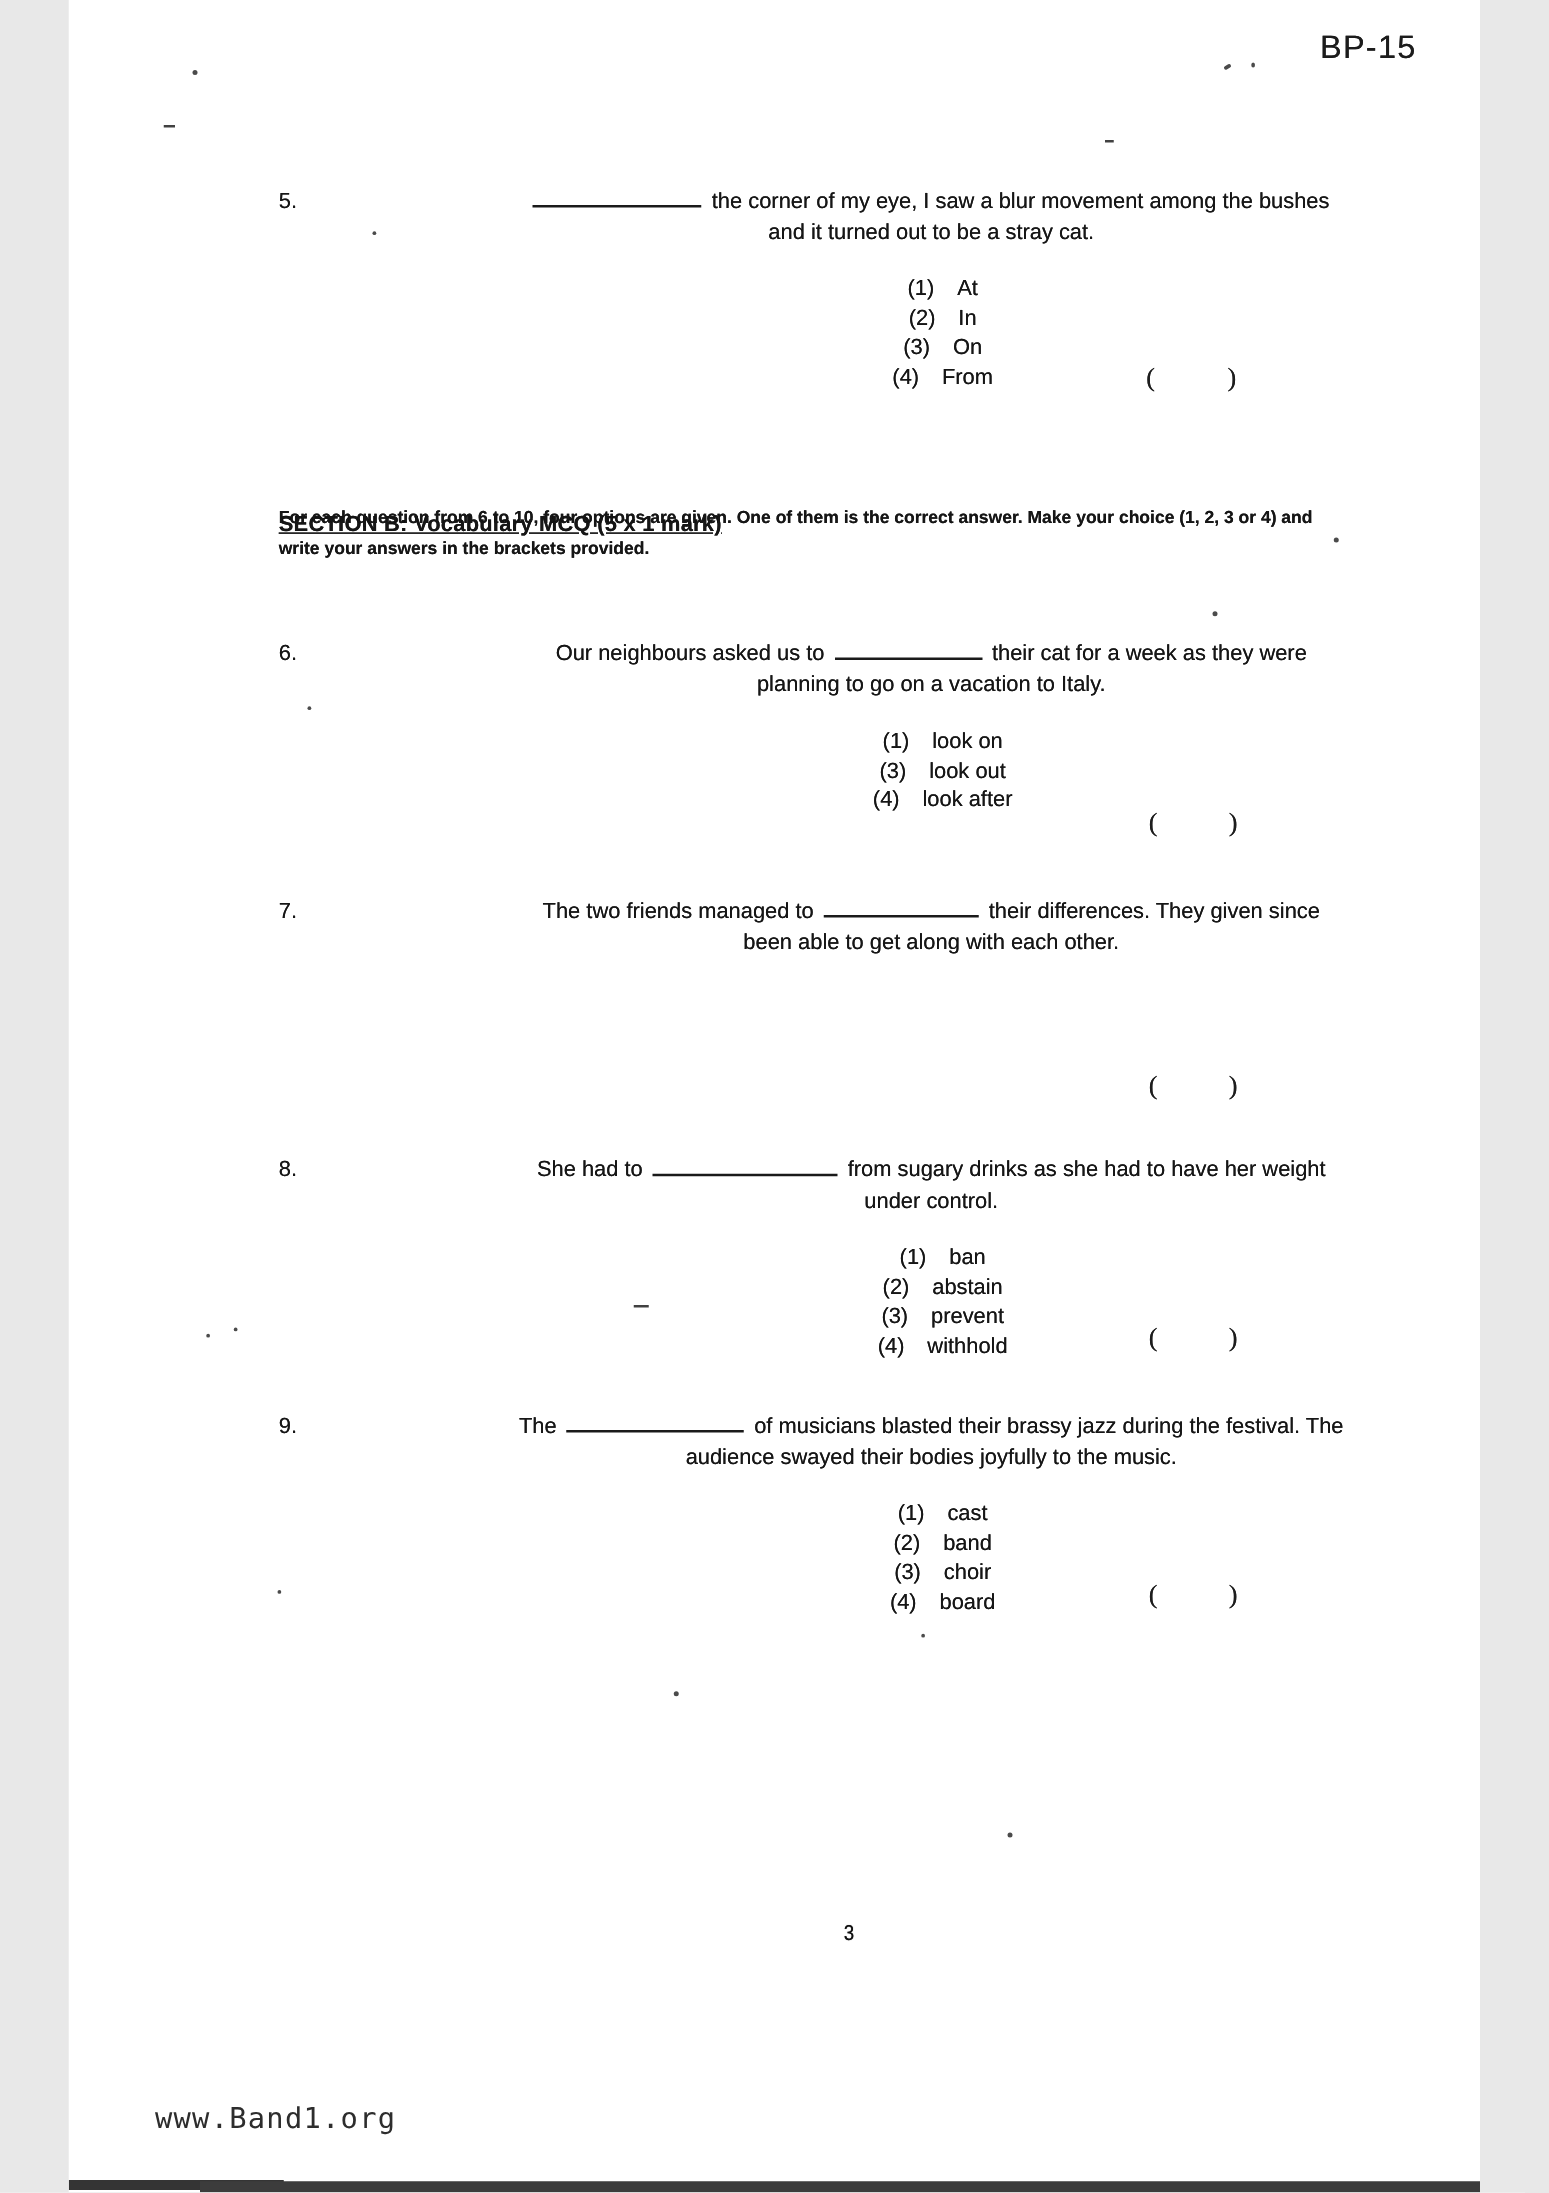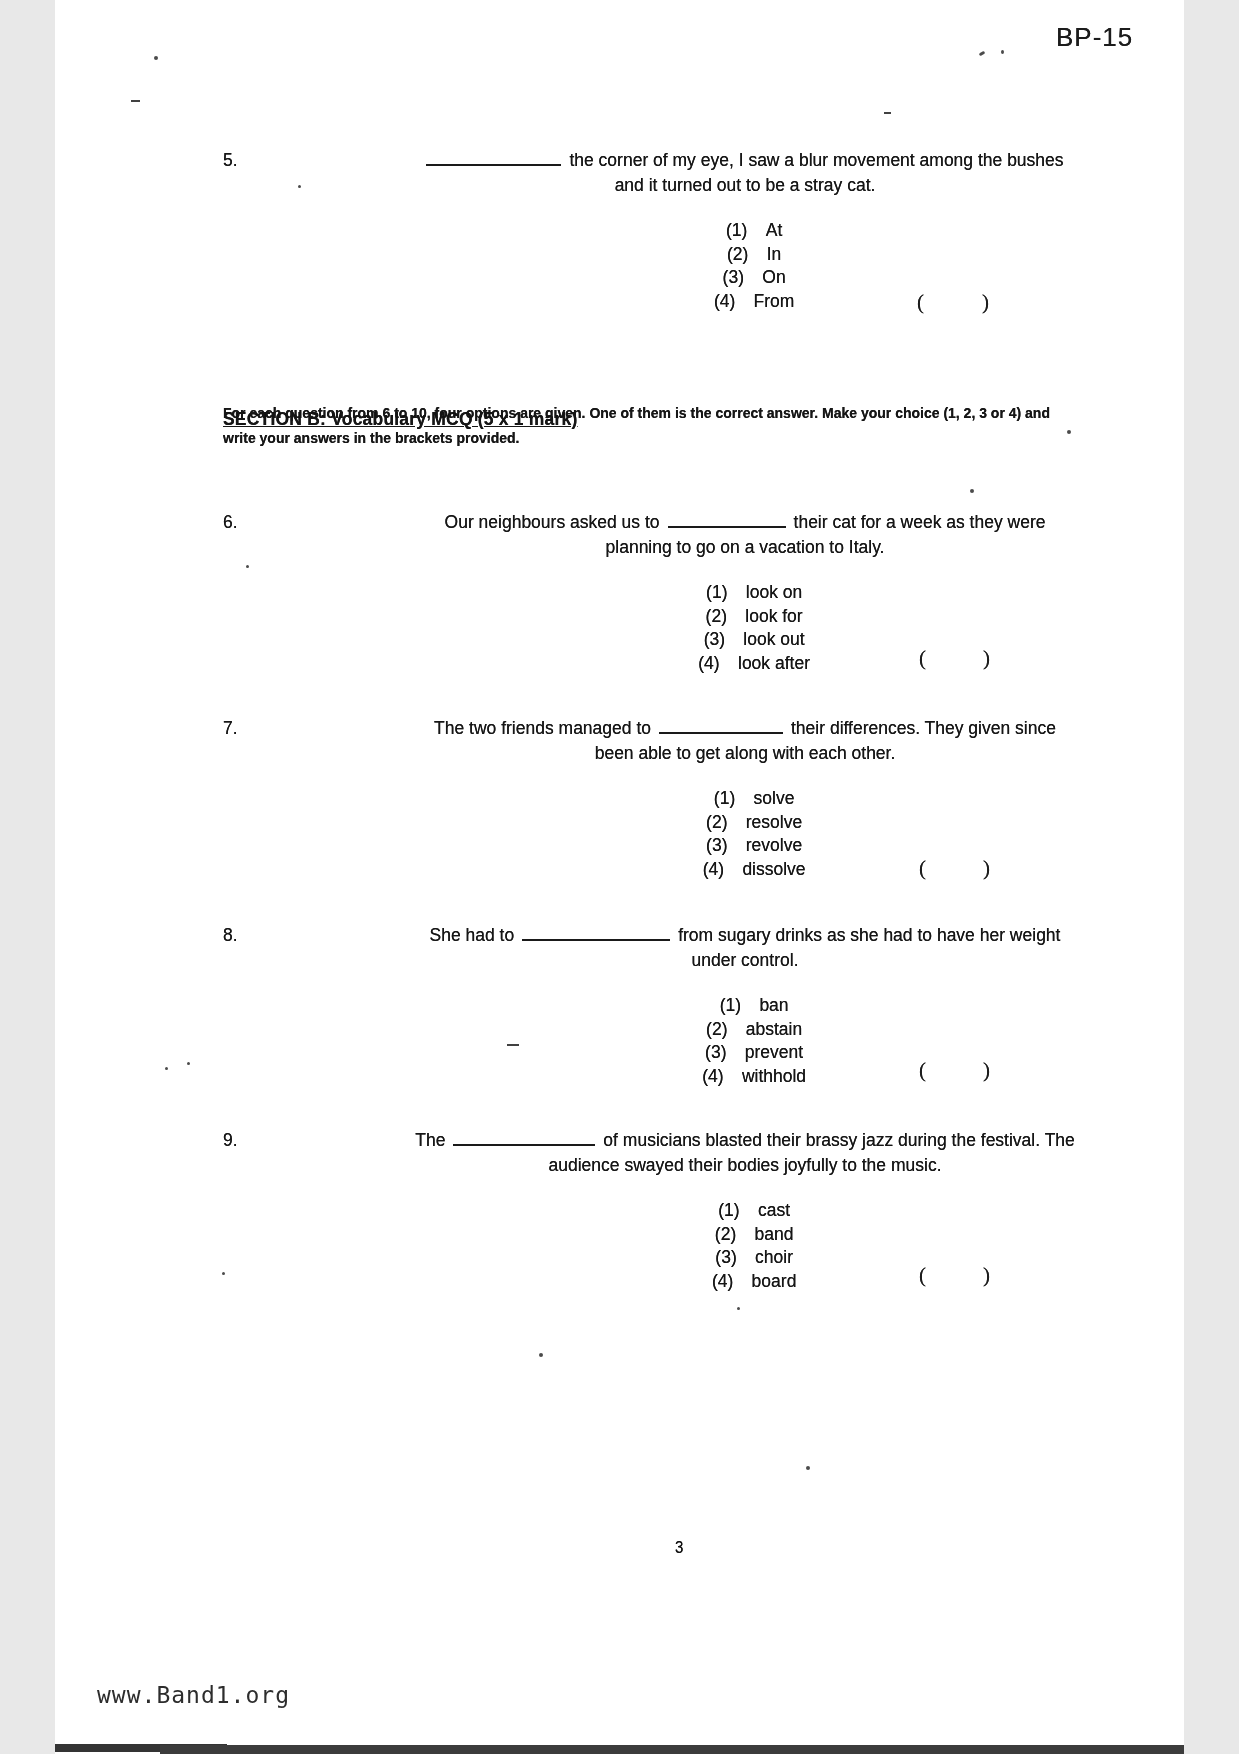--- a/index.html
+++ b/index.html
@@ -41,21 +41,21 @@
   }
   .section-instr{
     position:absolute;left:168px;top:401px;width:856px;
     font-size:14px;font-weight:bold;line-height:24.5px;
   }
   .page-num{
     position:absolute;left:620px;top:1538px;
     font-size:15px;color:#101010;transform:scaleY(1.15);
   }
   .watermark{
-    position:absolute;left:42px;top:1682px;
+    position:absolute;left:69px;top:1682px;
     font-family:"DejaVu Sans Mono", monospace;
     font-size:23px;color:#2d2d2d;letter-spacing:1px;
     text-shadow:none;
   }
   .scan-bar-main{
     position:absolute;left:105px;right:0;bottom:0;height:9px;background:#3c3c3c;
   }
   .scan-bar-left{
     position:absolute;left:0;width:172px;bottom:2px;height:8px;background:#343434;
   }
@@ -88,40 +88,33 @@
   <div class="section-head">SECTION B: Vocabulary MCQ (5 x 1 mark)</div>
   <div class="section-instr">For each question from 6 to 10, four options are given. One of them is the correct answer. Make your choice (1, 2, 3 or 4) and write your answers in the brackets provided.</div>
 
   <div class="question" style="top:510px">
     <span class="qnum">6.</span>
     <div class="qbody">
       <div class="qline"><span>Our neighbours asked us to</span><span class="blank" style="width:118px"></span><span>their cat for a week as they were</span></div>
       <div class="qline">planning to go on a vacation to Italy.</div>
       <div class="options">
         <div class="opt"><span class="olabel">(1)</span><span>look on</span></div>
-        <div class="opt"><span class="olabel">(2)</span><span>look for</span></div>
         <div class="opt"><span class="olabel">(3)</span><span>look out</span></div>
         <div class="opt"><span class="olabel">(4)</span><span>look after</span></div>
       </div>
     </div>
   </div>
   <span class="bracket" style="left:864px;top:646px">(</span>
   <span class="bracket" style="left:928px;top:646px">)</span>
 
   <div class="question" style="top:716px">
     <span class="qnum">7.</span>
     <div class="qbody">
       <div class="qline"><span>The two friends managed to</span><span class="blank" style="width:124px"></span><span>their differences. They given since</span></div>
       <div class="qline">been able to get along with each other.</div>
-      <div class="options">
-        <div class="opt"><span class="olabel">(1)</span><span>solve</span></div>
-        <div class="opt"><span class="olabel">(2)</span><span>resolve</span></div>
-        <div class="opt"><span class="olabel">(3)</span><span>revolve</span></div>
-        <div class="opt"><span class="olabel">(4)</span><span>dissolve</span></div>
-      </div>
     </div>
   </div>
   <span class="bracket" style="left:864px;top:856px">(</span>
   <span class="bracket" style="left:928px;top:856px">)</span>
 
   <div class="question" style="top:923px">
     <span class="qnum">8.</span>
     <div class="qbody">
       <div class="qline"><span>She had to</span><span class="blank" style="width:148px"></span><span>from sugary drinks as she had to have her weight</span></div>
       <div class="qline">under control.</div>

